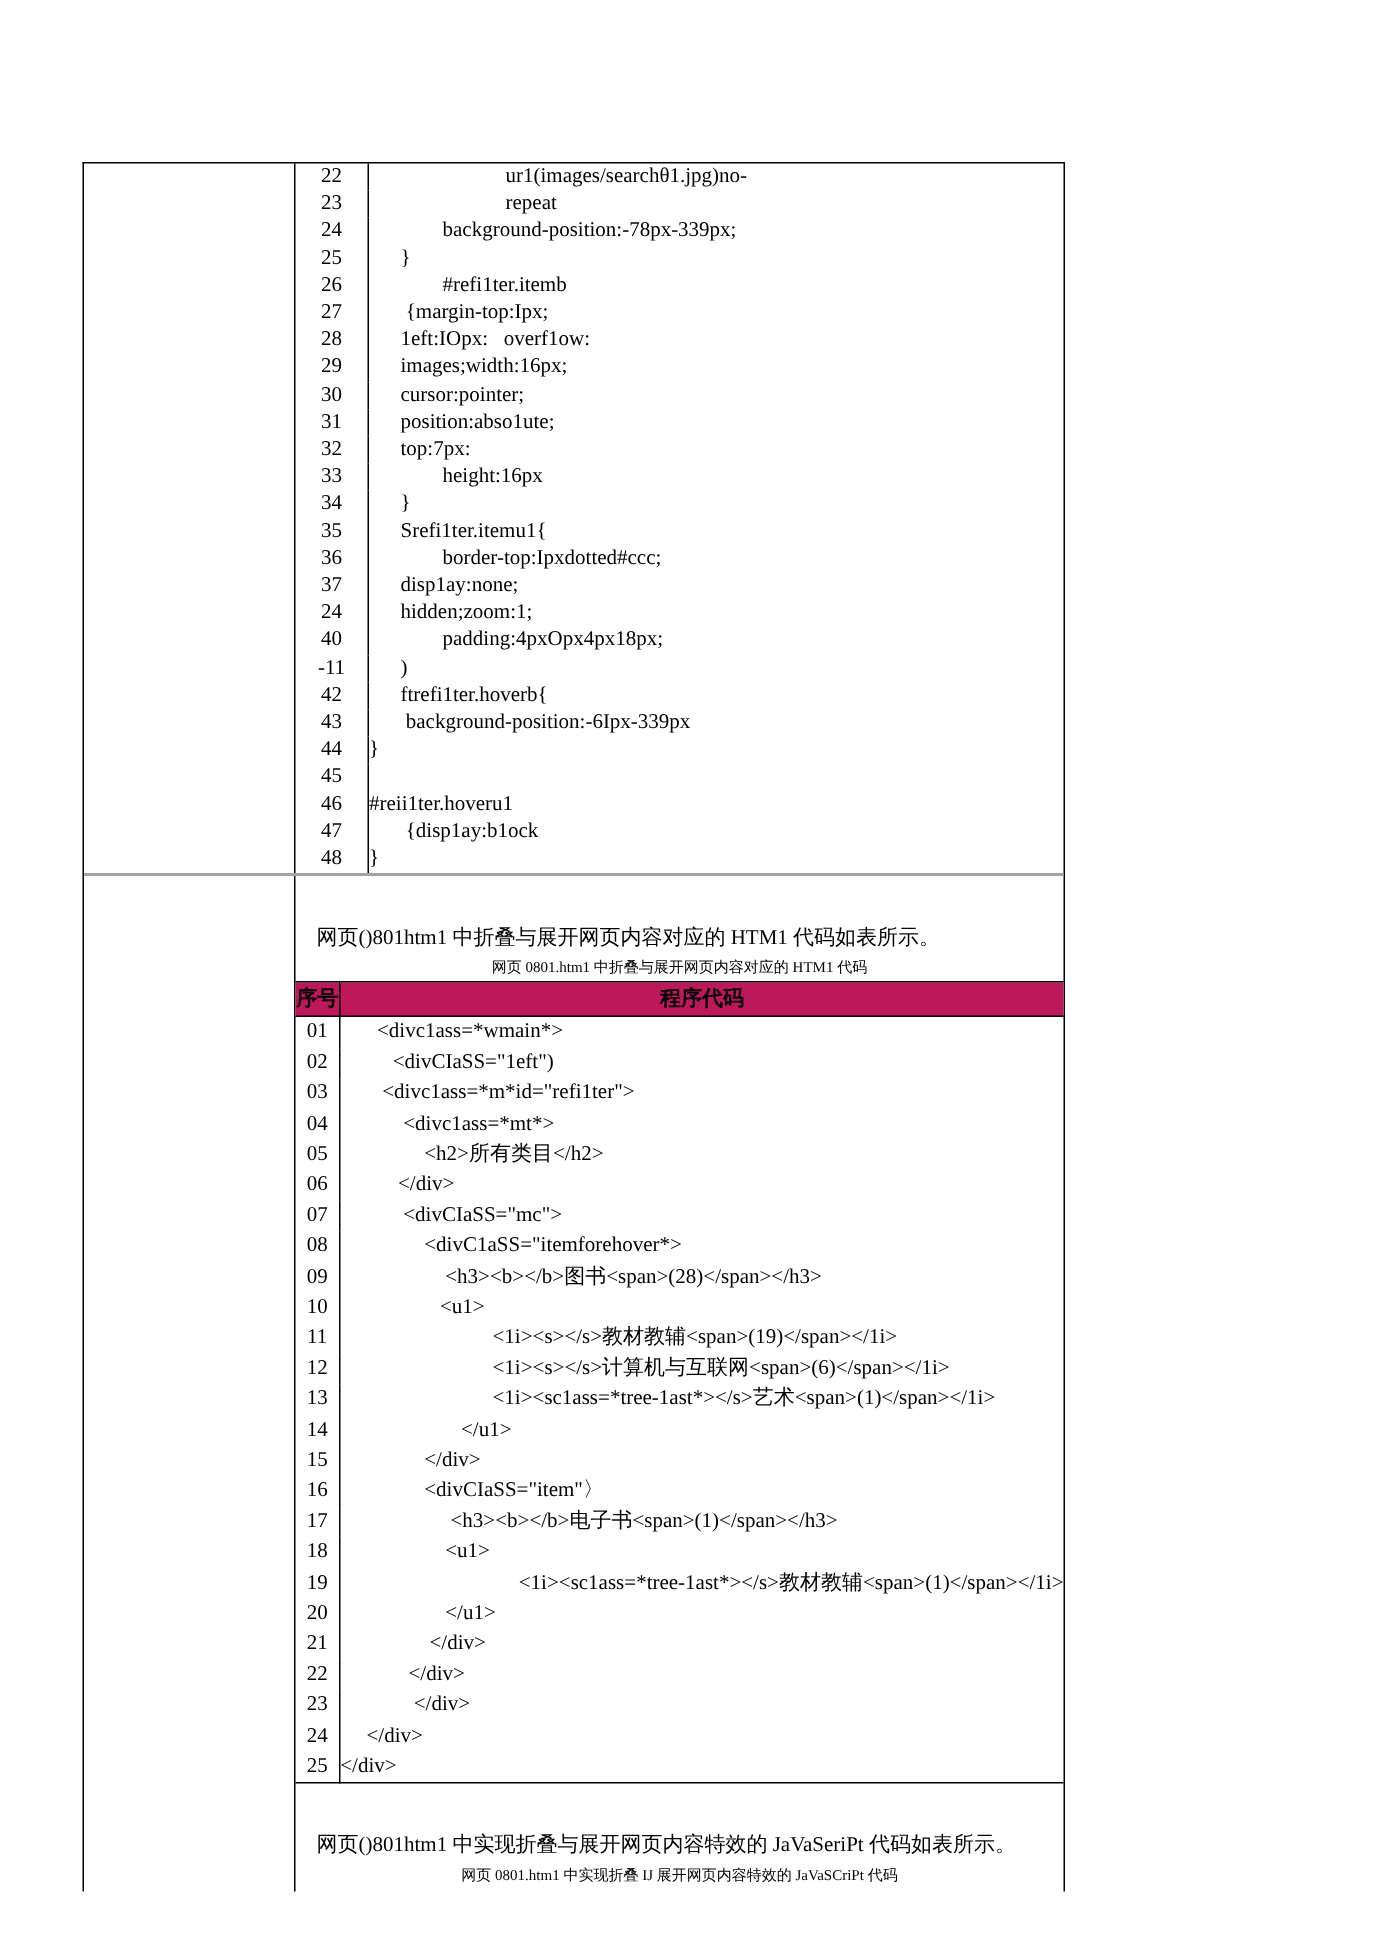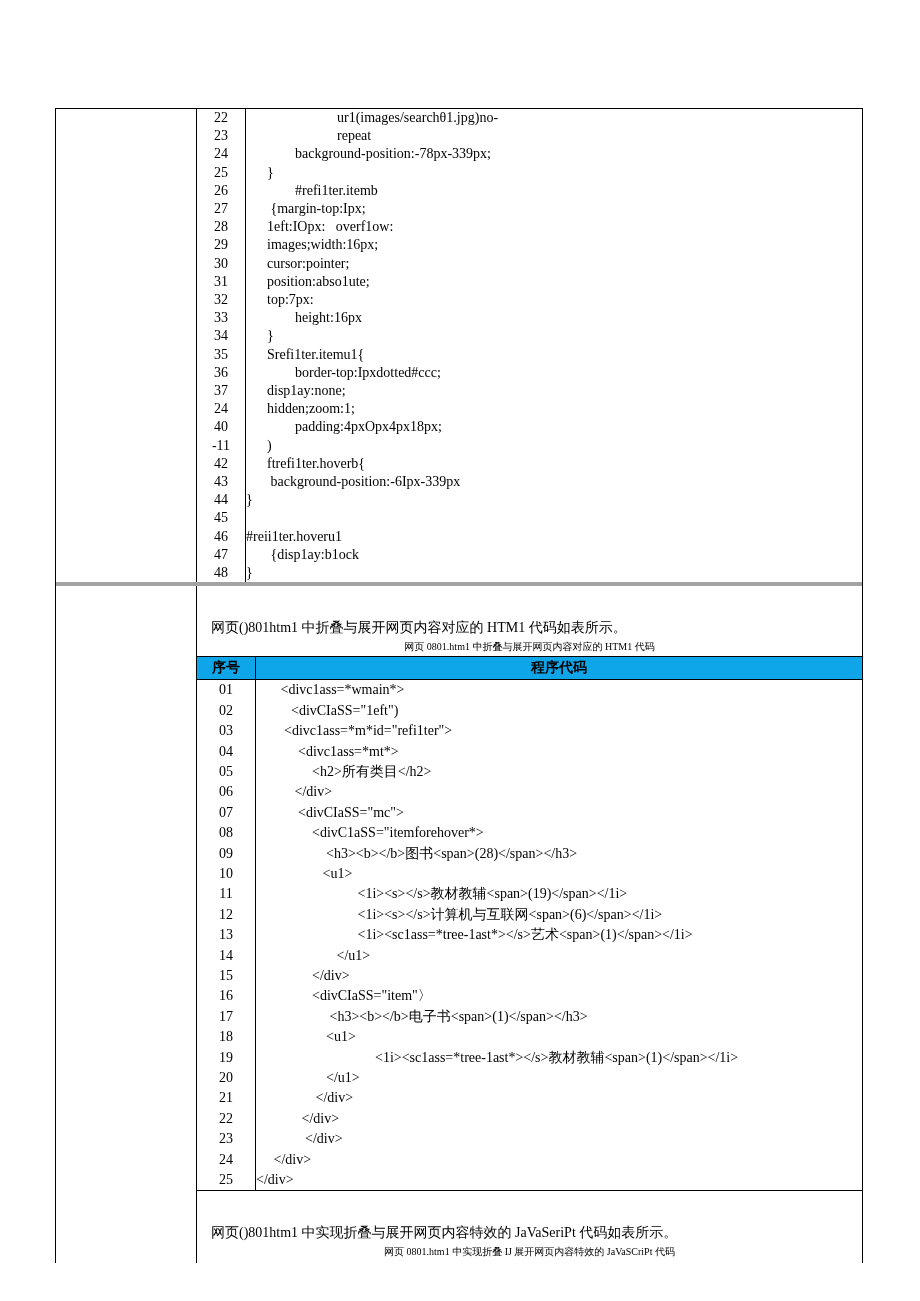--- a/index.html
+++ b/index.html
@@ -13,21 +13,21 @@
   .page {
     width: 920px;
     min-height: 1301px;
     position: relative;
     box-sizing: border-box;
   }
   .outer-frame {
     position: absolute;
     left: 55px;
     top: 108px;
-    width: 808px;
+    width: 655px;
     border: 1px solid #000;
     border-bottom: none;
     box-sizing: border-box;
   }
   table.code-table,
   table.code-table2 {
     border-collapse: collapse;
     width: 100%;
     font-size: 14px;
   }
@@ -61,21 +61,21 @@
     font-size: 10px;
     padding: 0 0 2px 0;
   }
   table.code-table2 {
     border-top: 1px solid #000;
   }
   table.code-table2 th {
     border: 1px solid #000;
     border-left: none;
     border-top: none;
-    background: #0ea5e9;
+    background: #be185d;
     font-weight: bold;
     font-size: 14px;
     padding: 2px 0;
   }
   table.code-table2 th:last-child { border-right: none; text-align: center; }
   table.code-table2 td {
     border-right: 1px solid #000;
     vertical-align: top;
     padding: 1px 0;
     line-height: 18.4px;
@@ -215,21 +215,21 @@
               </tr>
               <tr class="">
                 <td class="lineno-col">48</td>
                 <td class="code-col">}</td>
               </tr>
             </tbody>
         </table>
       </div>
     </div>
 
-    <div class="flex-row" style="border-top:4px solid #a3a3a3">
+    <div class="flex-row" style="border-top:2px solid #a3a3a3">
       <div class="left-margin-cell"></div>
       <div class="right-content-cell">
         <div class="section-gap"></div>
         <div class="para">网页()801htm1 中折叠与展开网页内容对应的 HTM1 代码如表所示。</div>
         <div class="tbl-title">网页 0801.htm1 中折叠与展开网页内容对应的 HTM1 代码</div>
         <table class="code-table2">
           <thead>
             <tr>
               <th class="lineno-col2">序号</th>
               <th>程序代码</th>

